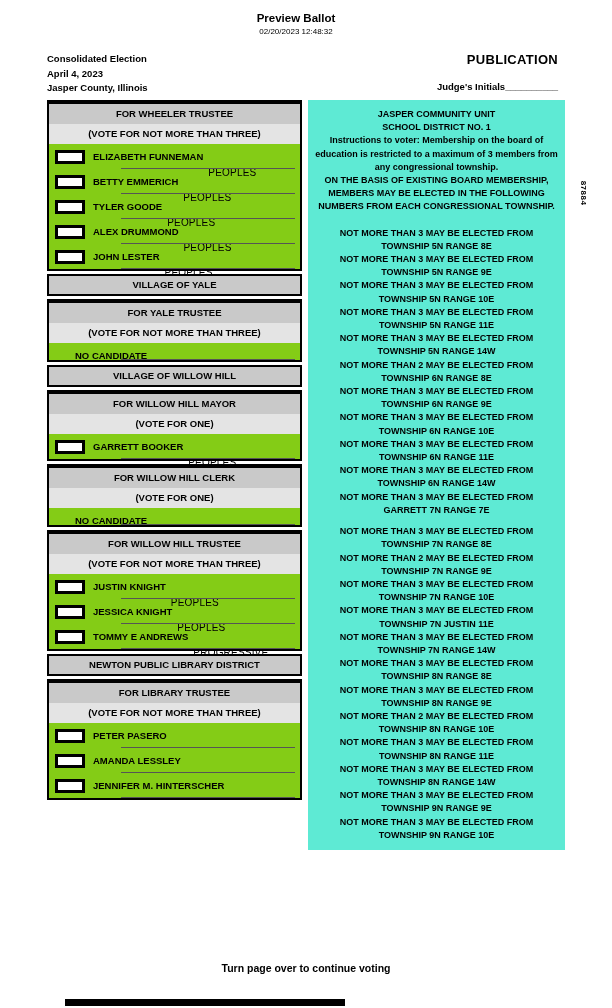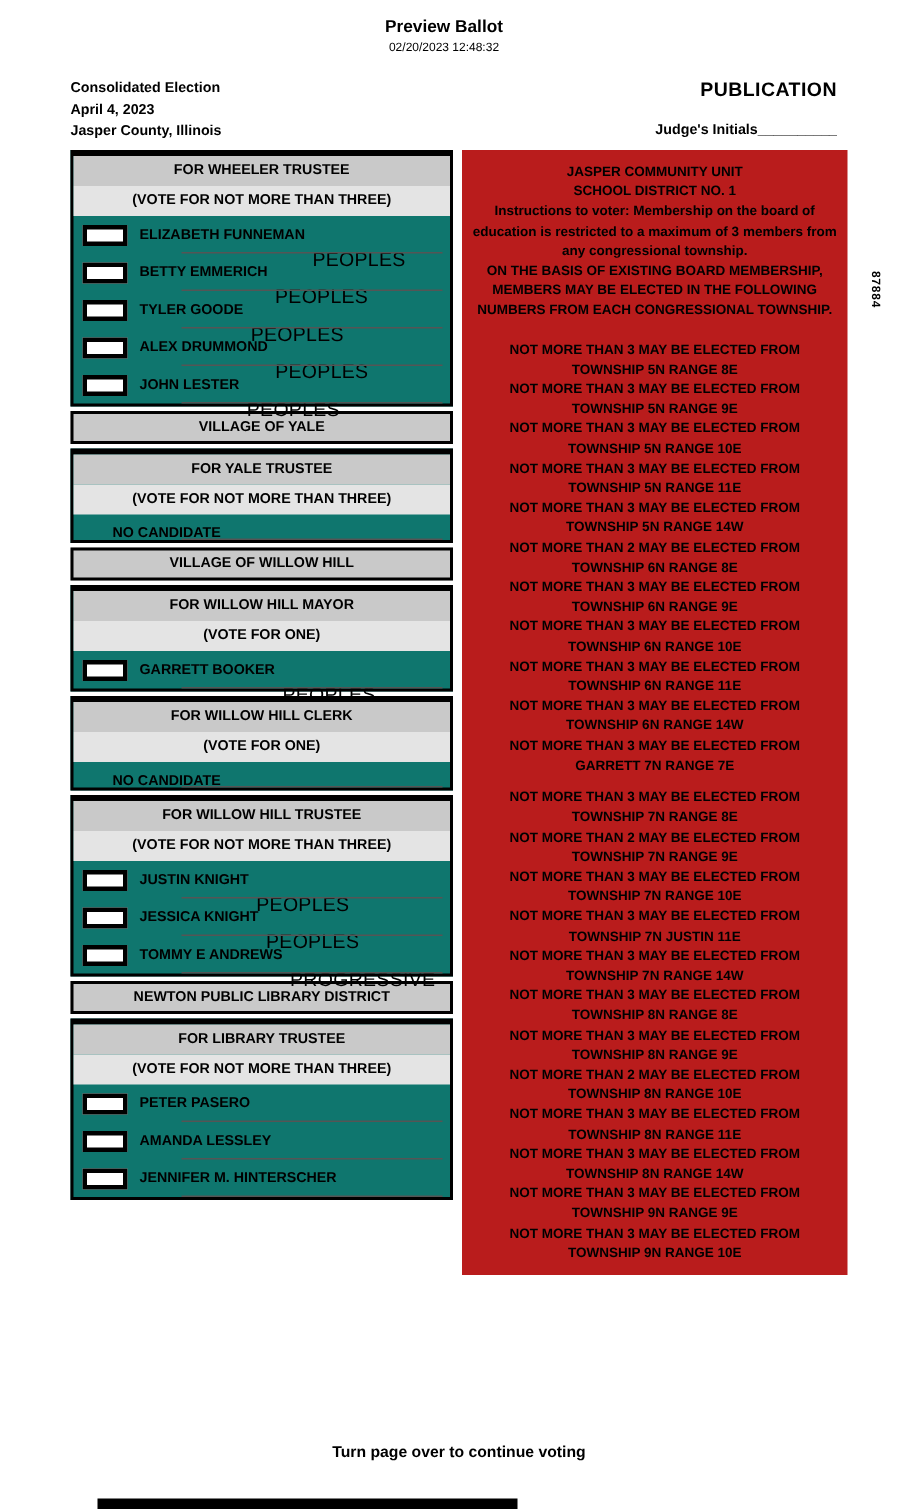--- a/index.html
+++ b/index.html
@@ -19,37 +19,37 @@
   
   .election-info { position:absolute; left:47px; top:52px; font-size:9.5px; font-weight:bold; line-height:14.5px; }
 
   
   .pub-block { position:absolute; right:54px; top:52px; text-align:right; }
   .publication { font-size:13px; font-weight:bold; letter-spacing:.3px; }
   .judges-initials { font-size:9.5px; font-weight:bold; margin-top:14px; }
 
   
   .left-col { position:absolute; left:47px; top:100px; width:255px; }
-  .contest { border:2px solid #000; border-top:4px solid #000; margin-bottom:3px; background:#0f766e; }
+  .contest { border:2px solid #000; border-top:4px solid #000; margin-bottom:3px; background:#84cc16; }
   .contest-title { background:#c9c9c9; text-align:center; font-weight:bold; font-size:9.5px; line-height:20px; }
   .contest-instruction { background:#e4e4e4; text-align:center; font-weight:bold; font-size:9.5px; line-height:20px; }
   .cand-row { position:relative; height:25px; display:flex; align-items:center; }
   .cand-row::after { content:""; position:absolute; left:72px; right:5px; bottom:0; border-bottom:1px solid #555; }
   .checkbox { width:30px; height:14px; border:3px solid #000; background:#fff; margin-left:6px; flex:none; }
   .cand-name { font-weight:bold; font-size:9.5px; margin-left:8px; white-space:nowrap; }
-  .party { font-size:13px; margin-left:5px; letter-spacing:.2px; white-space:nowrap;margin-top:31px; }
+  .party { font-size:10px; margin-left:5px; letter-spacing:.2px; white-space:nowrap;margin-top:31px; }
   .no-cand-row { position:relative; height:17px; }
   .no-cand-row::after { content:""; position:absolute; left:72px; right:5px; bottom:0; border-bottom:1px solid #555; }
   .no-cand-row span { font-weight:bold; font-size:9.5px; line-height:25px; margin-left:26px; }
   .banner { border:2px solid #000; background:#c9c9c9; text-align:center; font-weight:bold; font-size:9.5px; line-height:18px; margin-bottom:3px; }
 
   
   .right-col {
     position:absolute; left:308px; top:100px; width:257px;
-    background:#b91c1c; padding:8px 4px;
+    background:#5eead4; padding:8px 4px;
     text-align:center; font-weight:bold; font-size:9px; line-height:13.2px;
   }
   .rp-title div { margin:0; }
   .rp-instructions p { margin:0; }
   #township-list { margin-top:13px; }
   .limit div { margin:0; }
   .limit.gap { margin-top:8px; }
 
   
   .stub { position:absolute; left:558px; top:188px; width:50px; height:10px;

